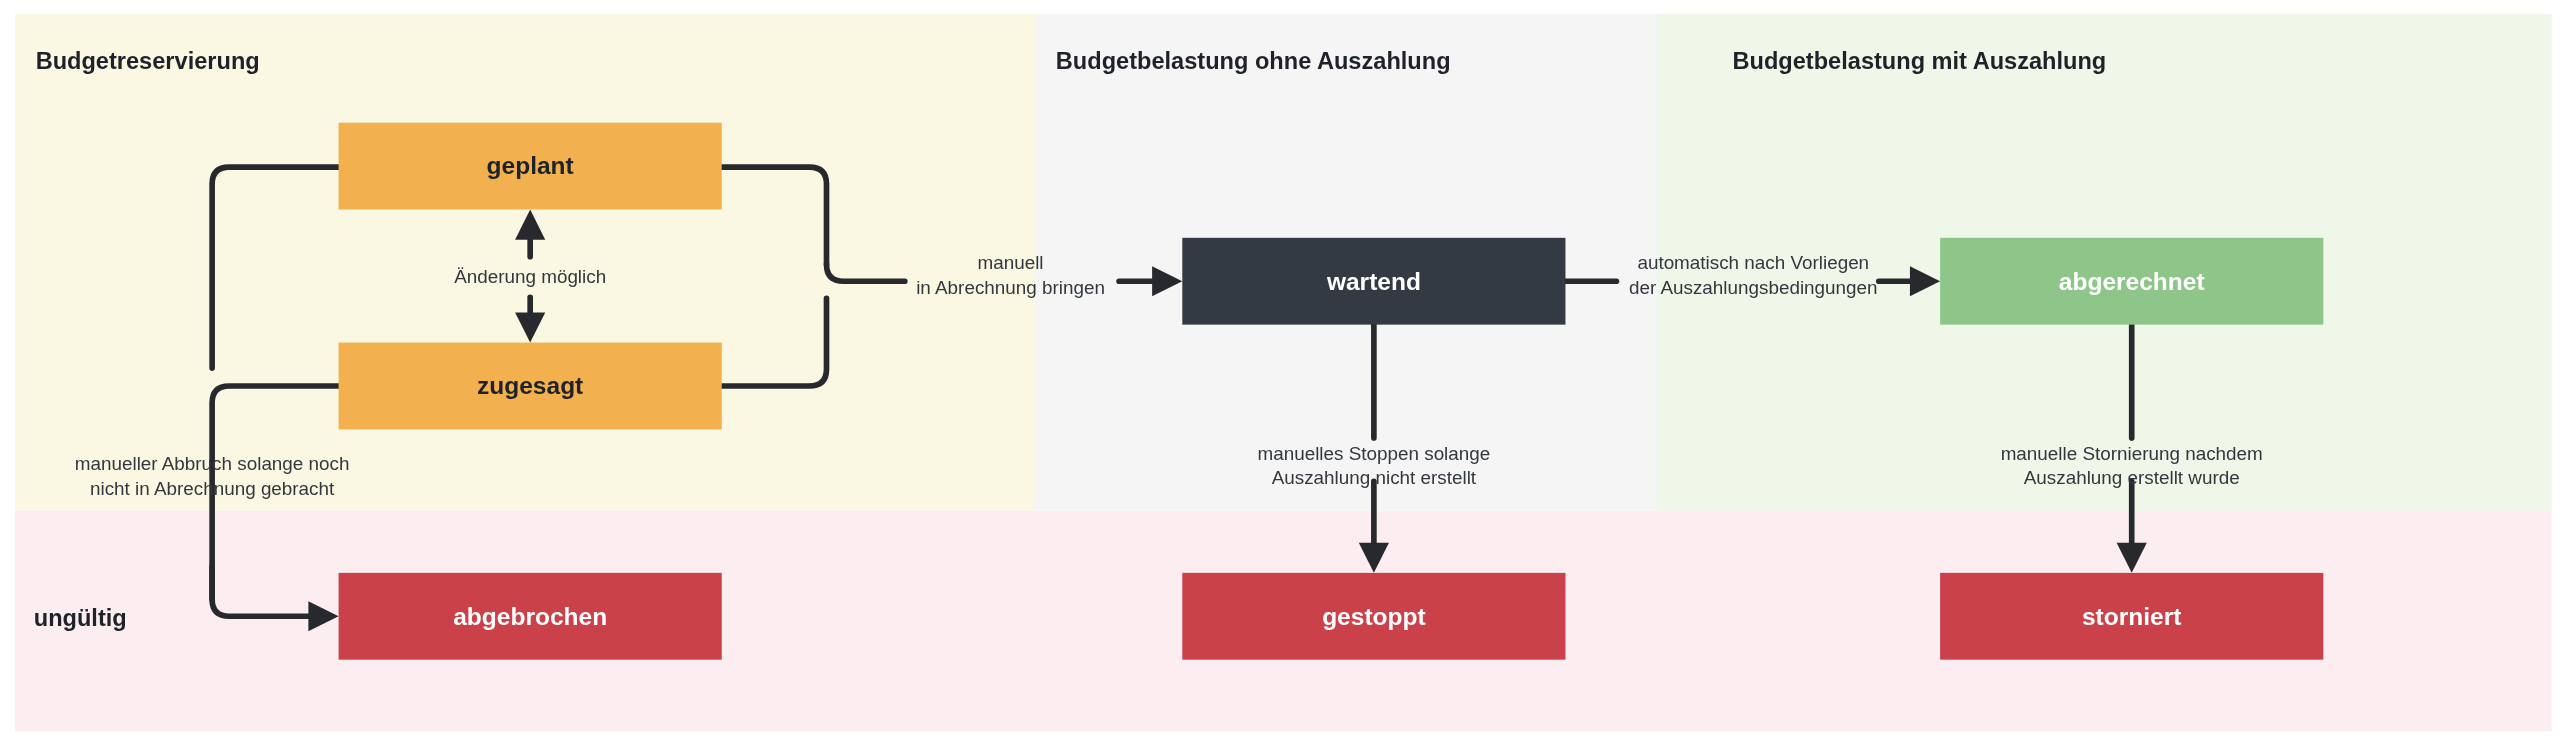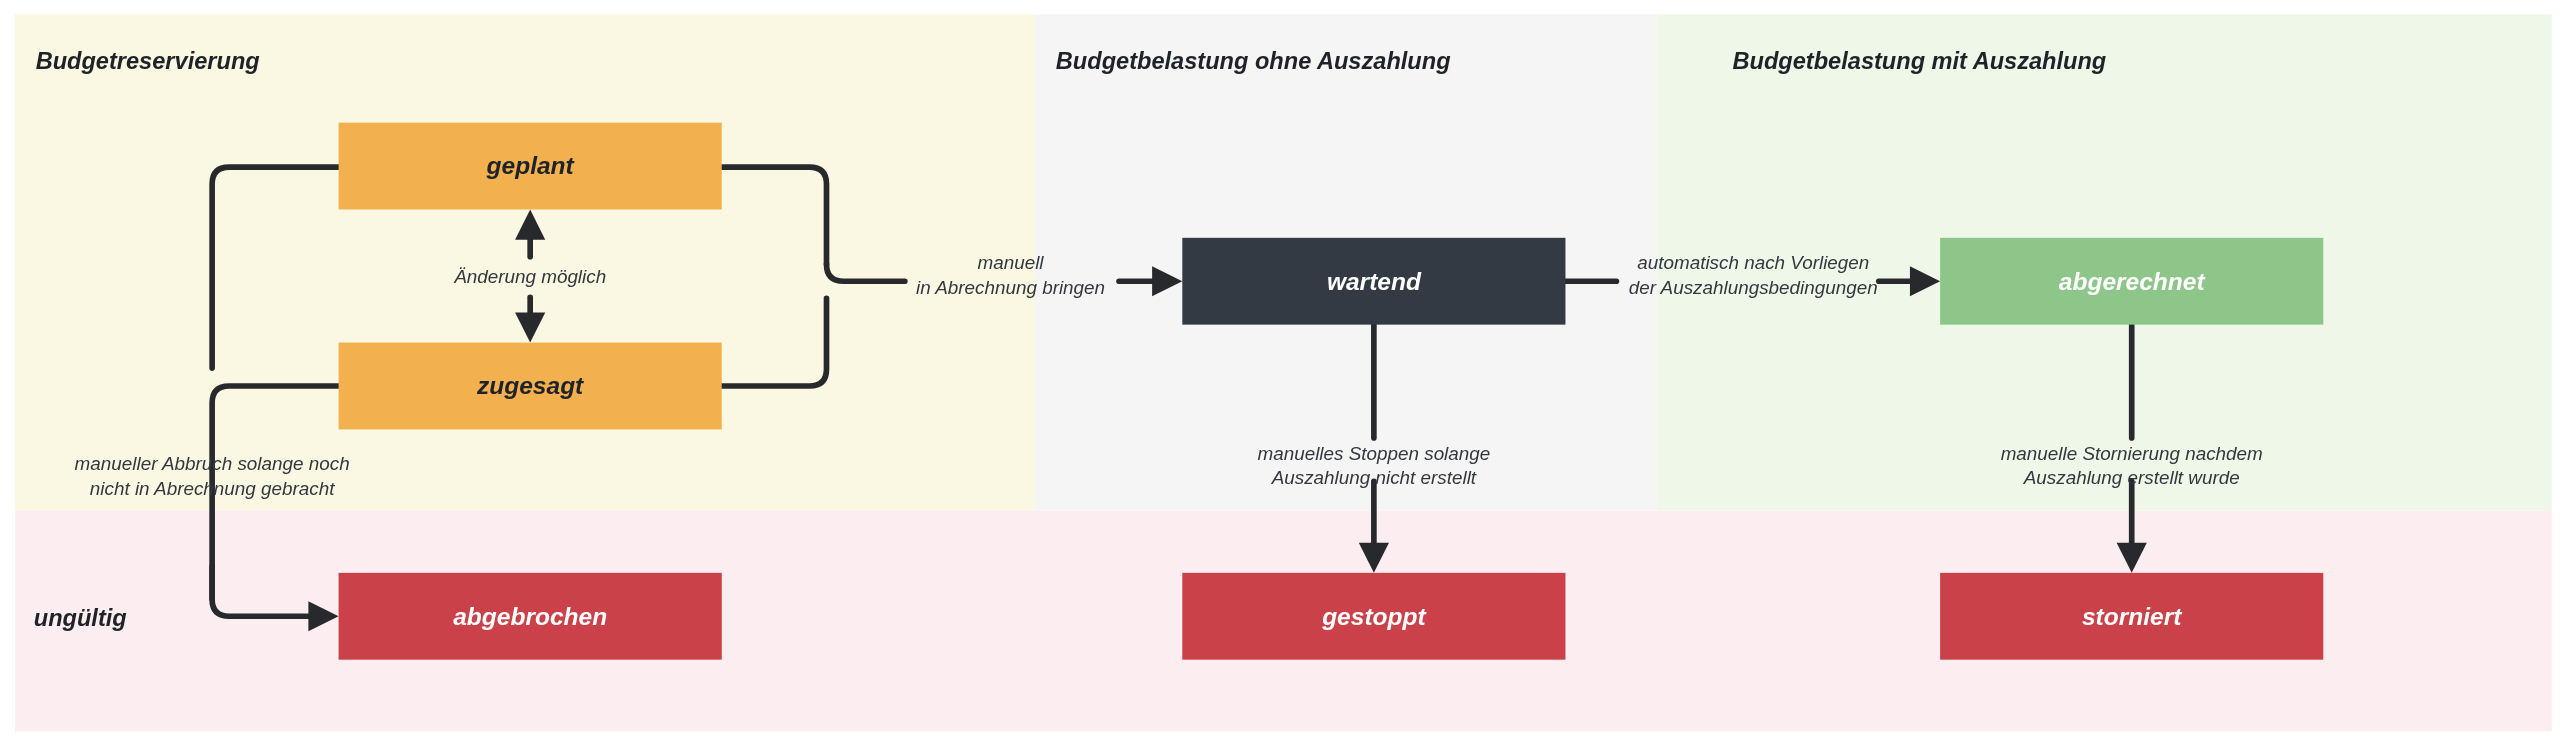--- a/index.html
+++ b/index.html
@@ -10,21 +10,20 @@
   body {
     width: 2576px;
     height: 755px;
     font-family: "Liberation Sans", sans-serif;
     overflow: hidden;
   }
   #diagram-root {
     position: relative;
     width: 2576px;
     height: 755px;
-    font-style: italic;
   }
   svg.canvas {
     position: absolute;
     top: 0;
     left: 0;
     width: 2576px;
     height: 755px;
     display: block;
   }
   .band-label {

